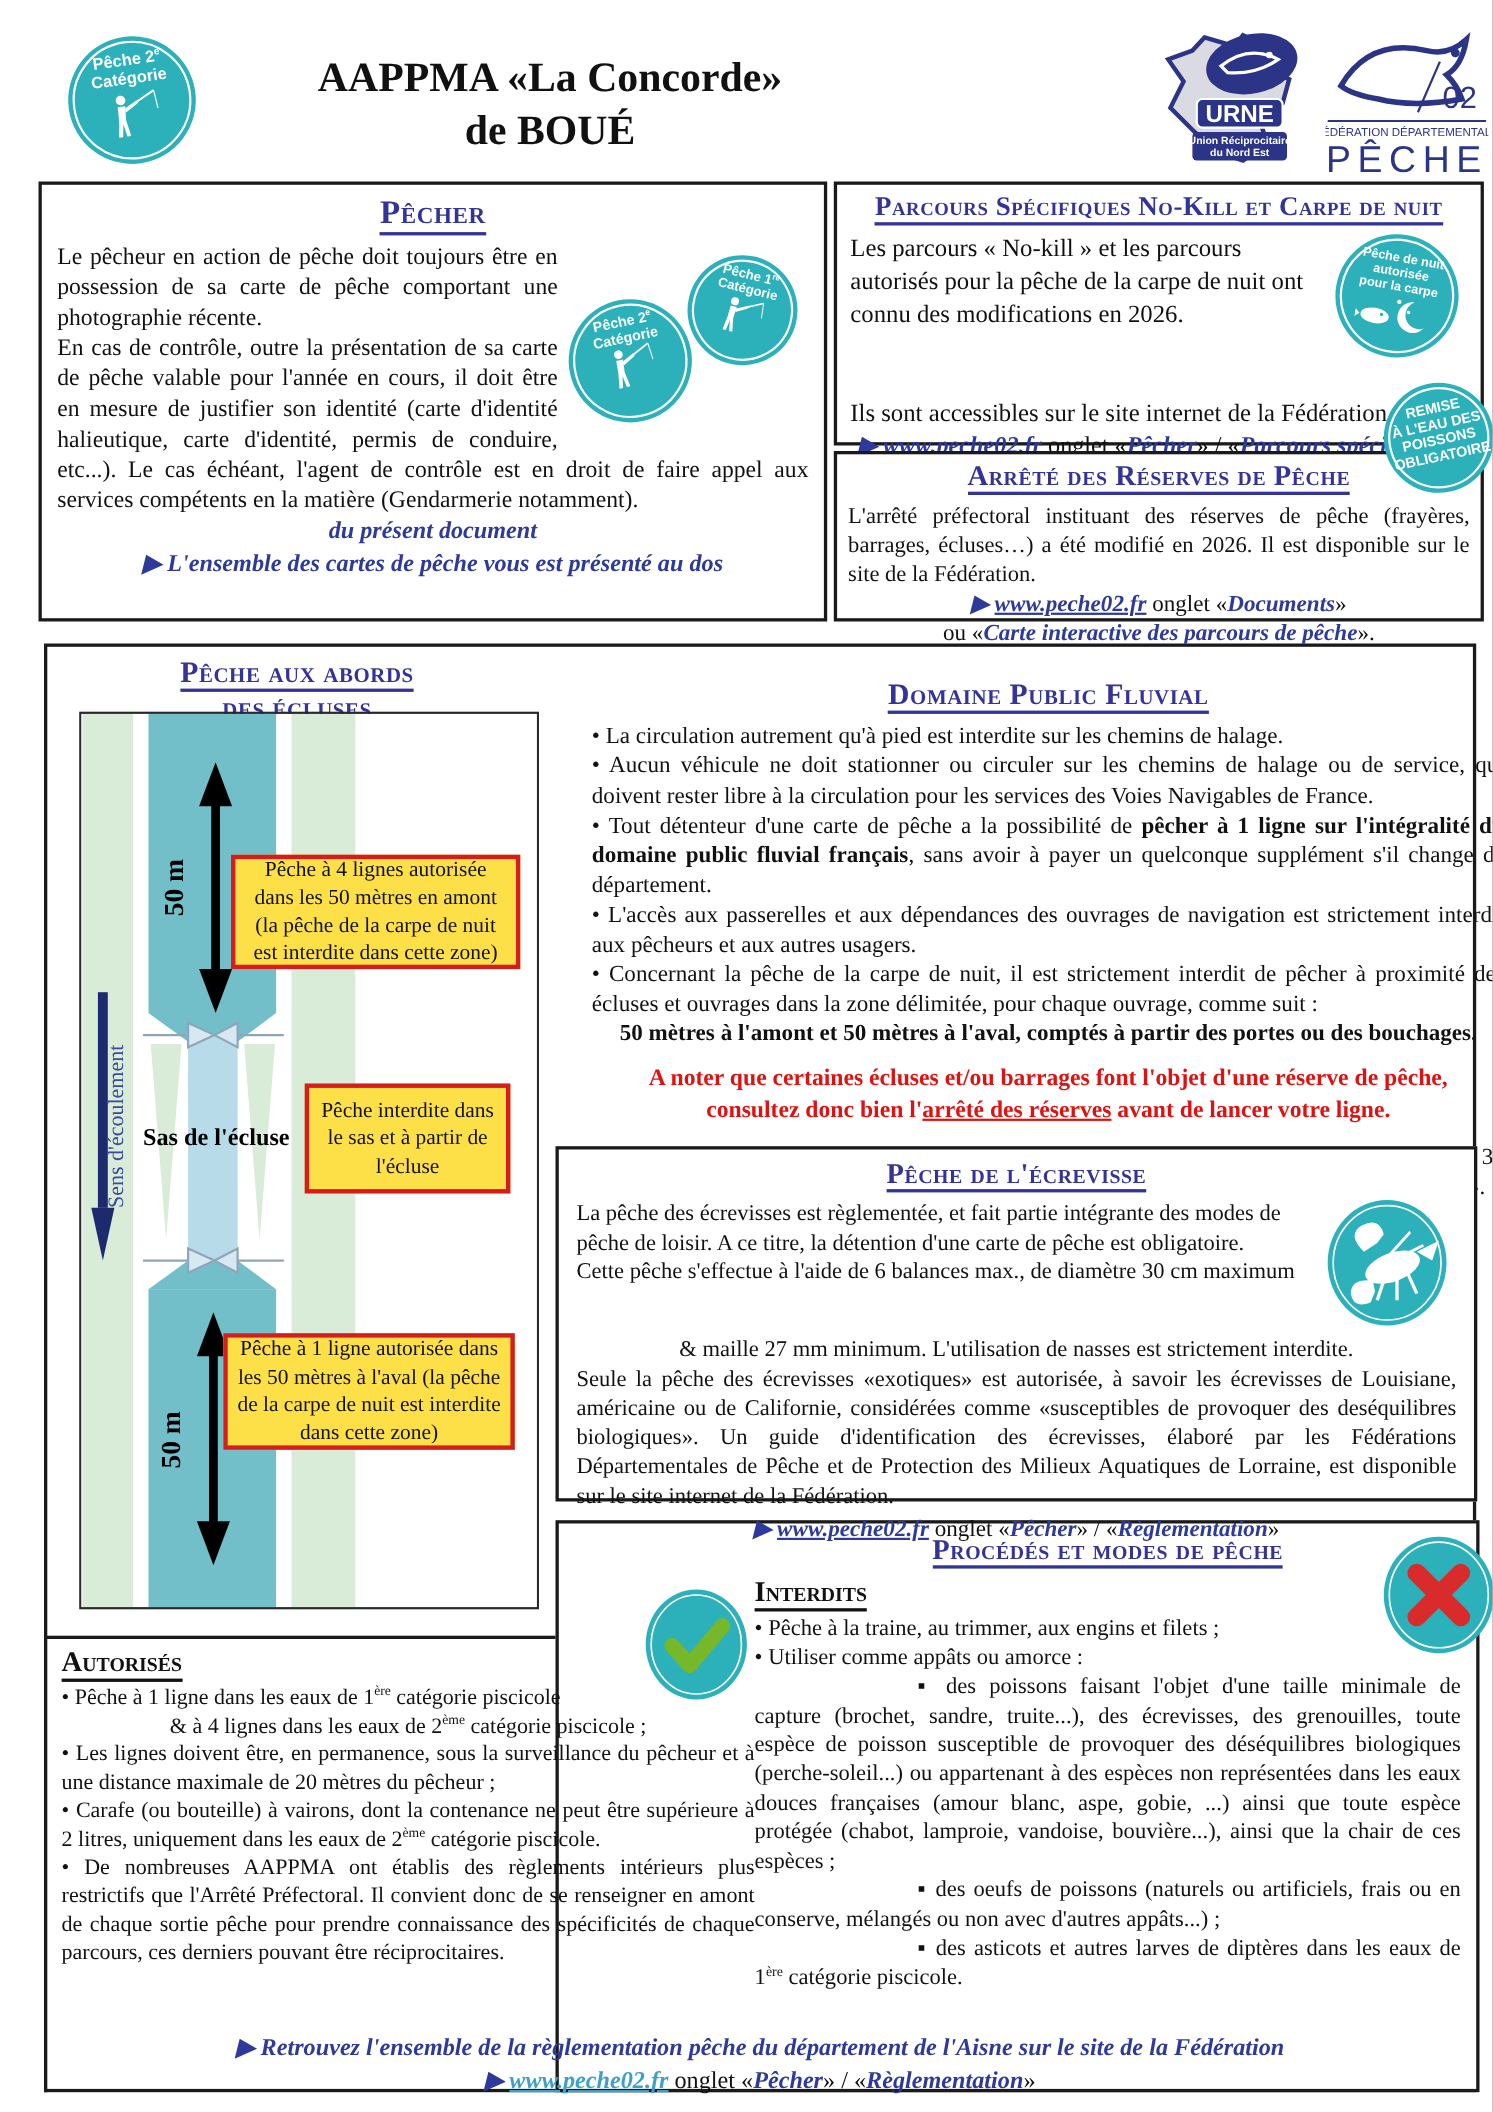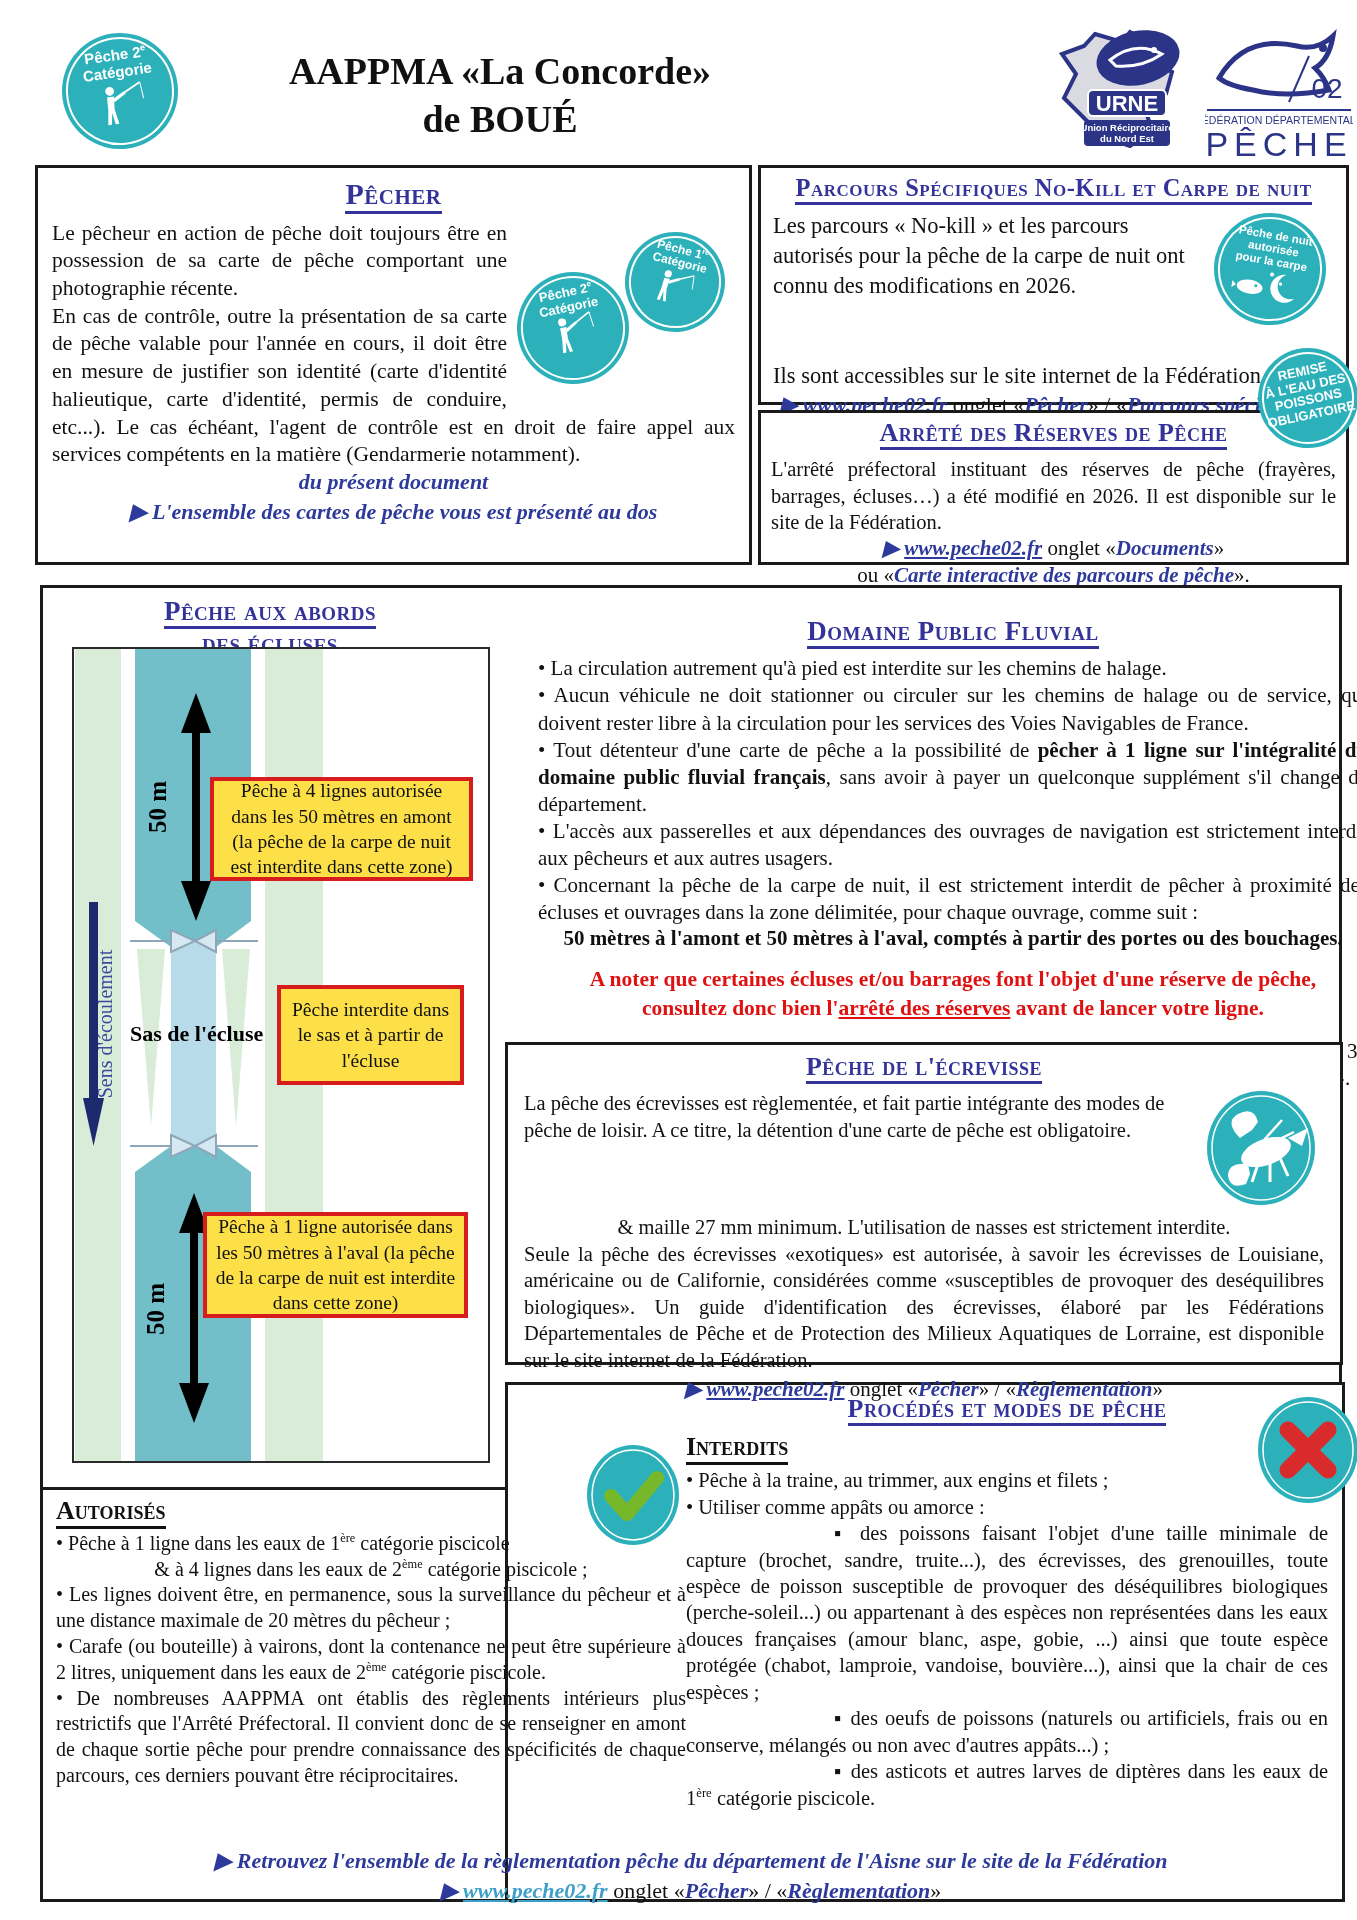--- a/index.html
+++ b/index.html
@@ -247,20 +247,21 @@
           <polygon points="84,48 104,38 98,56"></polygon>
           <line x1="60" y1="50" x2="78" y2="30" stroke="#fff" stroke-width="2.5"></line>
           <line x1="66" y1="54" x2="90" y2="42" stroke="#fff" stroke-width="2.5"></line>
           <line x1="54" y1="74" x2="48" y2="92" stroke="#fff" stroke-width="3"></line>
           <line x1="66" y1="72" x2="66" y2="92" stroke="#fff" stroke-width="3"></line>
           <line x1="76" y1="68" x2="84" y2="86" stroke="#fff" stroke-width="3"></line>
         </g>
       </svg>
     </div>
     <p class="body-txt" style="font-size:20.5px;text-align:left;">La pêche des écrevisses est règlementée, et fait partie intégrante des modes de pêche de loisir. A ce titre, la détention d'une carte de pêche est obligatoire.</p>
+    <p class="body-txt" style="font-size:20.5px;text-align:left;">Cette pêche s'effectue à l'aide de 6 balances max., de diamètre 30 cm maximum</p>
     <p class="center" style="font-size:20.5px;line-height:1.3;clear:both;">&amp; maille 27 mm minimum. L'utilisation de nasses est strictement interdite.</p>
     <p class="body-txt" style="font-size:20.5px;">Seule la pêche des écrevisses «exotiques» est autorisée, à savoir les écrevisses de Louisiane, américaine ou de Californie, considérées comme «susceptibles de provoquer des deséquilibres biologiques». Un guide d'identification des écrevisses, élaboré par les Fédérations Départementales de Pêche et de Protection des Milieux Aquatiques de Lorraine, est disponible sur le site internet de la Fédération.</p>
     <p class="center" style="font-size:21px;margin-top:4px;"><span class="sg-n">▶ </span><span class="sg-l">www.peche02.fr</span><span class="sg-p"> onglet «</span><span class="sg-n">Pêcher</span><span class="sg-p">» / «</span><span class="sg-n">Règlementation</span><span class="sg-p">»</span></p>
   </div>
 
   <div class="box" style="left:505px;top:1382px;width:840px;height:520px;padding:8px 14px 8px 178px;z-index:3;">
     <div class="sec-title" style="font-size:26px;"><span>Procédés et modes de pêche</span></div>
     <div class="sub-head"><span>Interdits</span></div>
     <p class="body-txt" style="font-size:20.5px;text-align:left;"><span class="sg-p">• Pêche à la traine, au trimmer, aux engins et filets ;</span></p>
     <p class="body-txt" style="font-size:20.5px;text-align:left;"><span class="sg-p">• Utiliser comme appâts ou amorce :</span></p>

